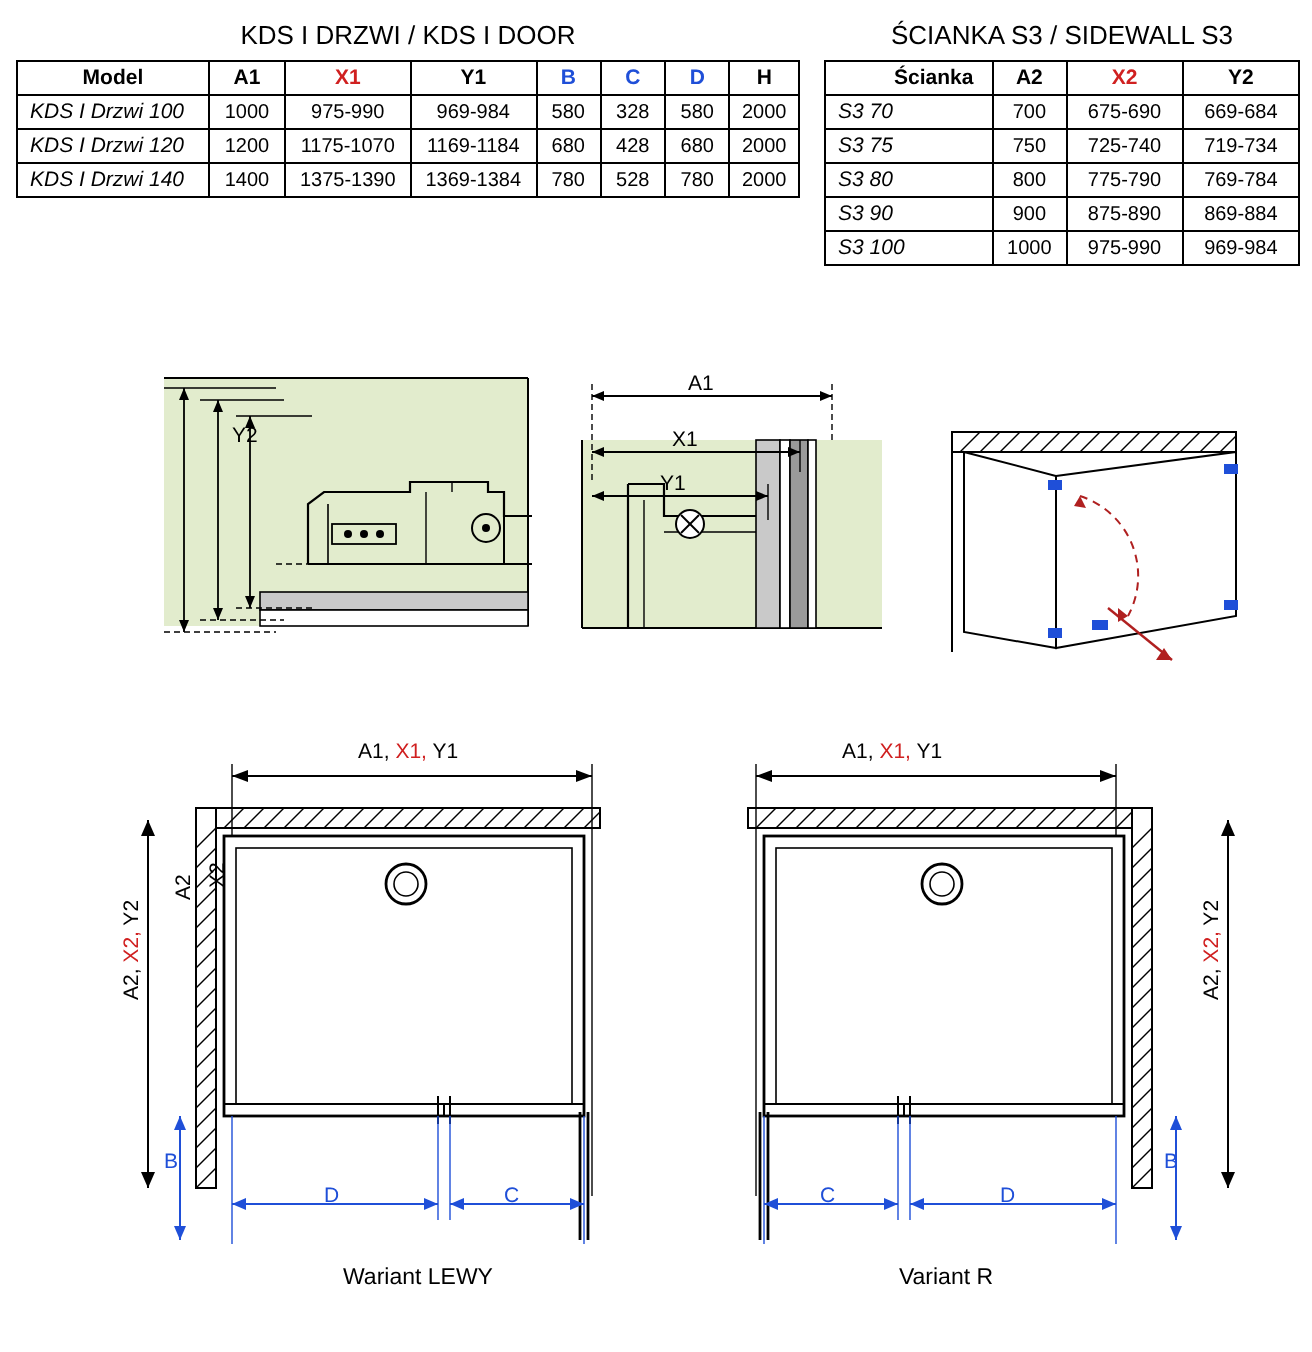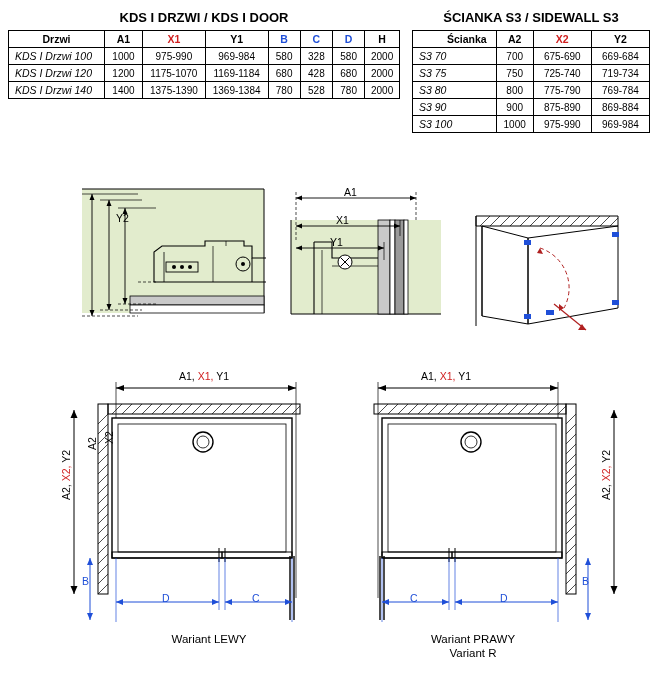--- a/index.html
+++ b/index.html
@@ -34,21 +34,21 @@
     font-size: 10.5px;
   }
   table.spec tbody td:first-child {
     font-weight: normal;
     font-style: italic;
     text-align: left;
     padding-left: 6px;
     font-size: 10.5px;
   }
   .tbl-title {
-    font-weight: bold;
+    font-weight: normal;
     font-size: 13px;
     text-align: center;
   }
   .c-red { color: #d02020; }
   .c-blue { color: #1f4fd8; }
   .lbl {
     position: absolute;
     font-size: 10.5px;
     white-space: nowrap;
   }
@@ -66,21 +66,21 @@
   svg { position: absolute; overflow: visible; }
 </style>
 </head>
 <body>
 
 <div class="abs" style="left:8px; top:10px;">
   <div class="tbl-title" style="width:392px;">KDS I DRZWI / KDS I DOOR</div>
   <table class="spec" style="margin-top:5px; width:392px;">
     <thead>
       <tr>
-        <th style="width:96px;">Drzwi</th>
+        <th style="width:96px;">Model</th>
         <th style="width:38px;">A1</th>
         <th class="c-red" style="width:62px;">X1</th>
         <th style="width:62px;">Y1</th>
         <th class="c-blue" style="width:32px;">B</th>
         <th class="c-blue" style="width:32px;">C</th>
         <th class="c-blue" style="width:32px;">D</th>
         <th style="width:32px;">H</th>
       </tr>
     </thead>
     <tbody>
@@ -476,21 +476,20 @@
   </svg>
   <div class="lbl" style="left:85px; top:0px;">
     <span>A1,</span>
     <span class="c-red">X1,</span>
     <span>Y1</span>
   </div>
   <div class="lbl c-blue" style="left:246px; top:205px;">B</div>
   <div class="lbl c-blue" style="left:74px; top:222px;">C</div>
   <div class="lbl c-blue" style="left:164px; top:222px;">D</div>
   <div class="caption" style="left:57px; top:262px;">
-    <div>Wariant PRAWY</div>
     <div>Variant R</div>
   </div>
 </div>
 
 <div class="abs" style="left:60px; top:500px; font-size:10.5px; white-space:nowrap; transform:rotate(-90deg); transform-origin:left top;">
   <span>A2,</span>
   <span class="c-red">X2,</span>
   <span>Y2</span>
 </div>
 <div class="abs" style="left:600px; top:500px; font-size:10.5px; white-space:nowrap; transform:rotate(-90deg); transform-origin:left top;">

